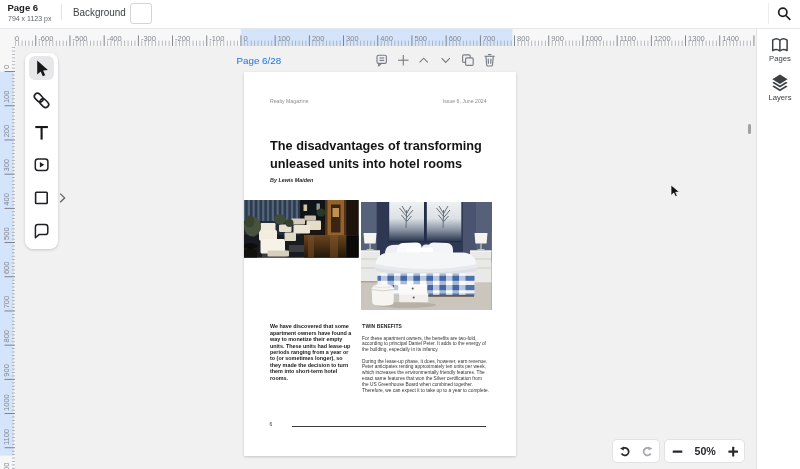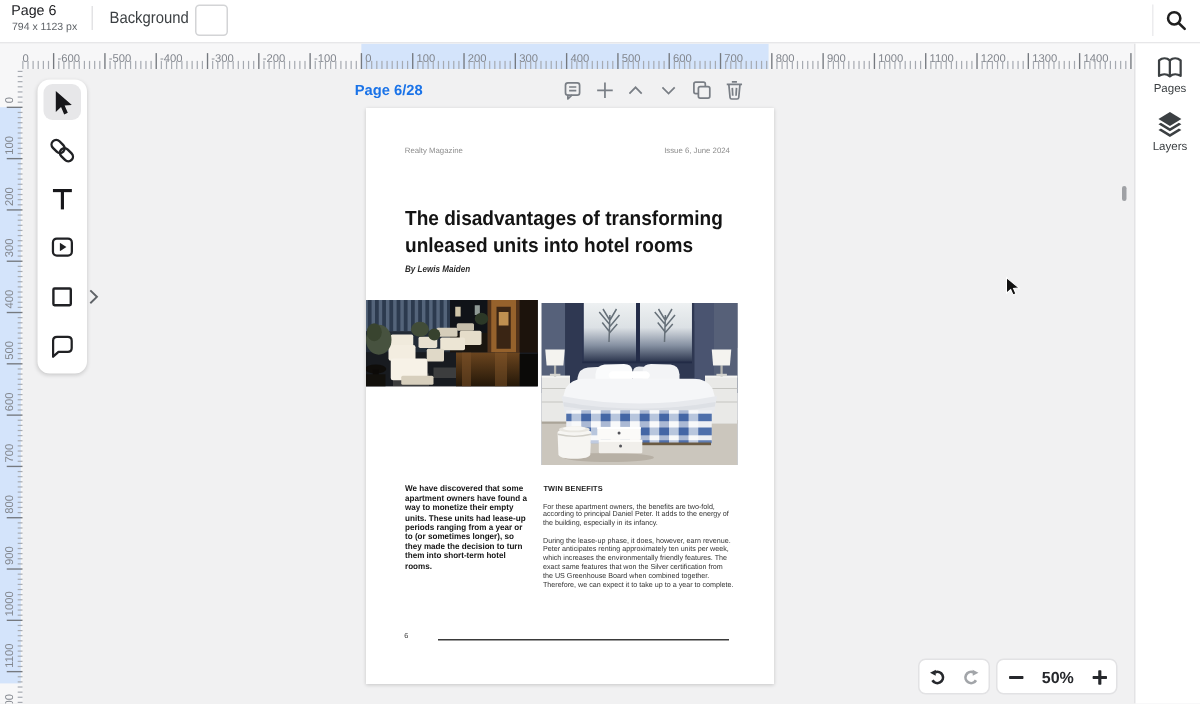--- a/index.html
+++ b/index.html
@@ -397,21 +397,21 @@
 <rect x="11.8" y="67.73" width="3.2" height="0.8" fill="#a6aab1"></rect>
 <rect x="11.8" y="64.31" width="3.2" height="0.8" fill="#a6aab1"></rect>
 <rect x="11.8" y="60.89" width="3.2" height="0.8" fill="#a6aab1"></rect>
 <rect x="11.8" y="57.47" width="3.2" height="0.8" fill="#a6aab1"></rect>
 <rect x="11.8" y="54.05" width="3.2" height="0.8" fill="#a6aab1"></rect>
 <rect x="11.8" y="50.63" width="3.2" height="0.8" fill="#a6aab1"></rect>
 <rect x="11.8" y="47.21" width="3.2" height="0.8" fill="#a6aab1"></rect>
 </svg>
 
 <div class="abs" style="left:0;top:0;width:800px;height:29px;background:#fff;border-bottom:1px solid #e7e7e9"></div>
-<div class="abs" style="left:7.5px;top:2px;font-size:9.5px;font-weight:normal;color:#202124">Page 6</div>
+<div class="abs" style="left:7.5px;top:2px;font-size:9.5px;font-weight:bold;color:#202124">Page 6</div>
 <div class="abs" style="left:8px;top:15px;font-size:7px;color:#5f6368">794 x 1123 px</div>
 <div class="abs" style="left:61px;top:4px;width:1px;height:16px;background:#e3e3e5"></div>
 <div class="abs" style="left:72.5px;top:6px;font-size:11px;color:#3c4043;transform:scaleX(0.9);transform-origin:left top">Background</div>
 <div class="abs" style="left:130px;top:3px;width:22px;height:20.5px;background:#fff;border:1px solid #d3d4d6;border-radius:3px"></div>
 <div class="abs" style="left:767.5px;top:3px;width:1px;height:21px;background:#ececee"></div>
 <svg class="abs" style="left:774px;top:3px" width="20" height="20">
   <circle cx="8.8" cy="9.2" r="4.1" fill="none" stroke="#1f1f1f" stroke-width="1.7"></circle>
   <line x1="11.9" y1="12.5" x2="15.8" y2="16.3" stroke="#1f1f1f" stroke-width="1.7" stroke-linecap="round"></line>
 </svg>
 
@@ -421,21 +421,21 @@
   <line x1="8.9" y1="3.2" x2="8.9" y2="13.9" stroke="#3c4043" stroke-width="1.5"></line>
 </svg>
 <div class="abs" style="left:758px;top:54px;width:44px;text-align:center;font-size:7.7px;color:#3c4043">Pages</div>
 <svg class="abs" style="left:771px;top:74px" width="19" height="19">
   <path d="M8.95 0.6 L16.6 5.3 L8.95 10.0 L1.3 5.3 Z" fill="#3c4043"></path>
   <path d="M2.95 7.8 L8.95 11.5 L14.95 7.8 L16.6 8.8 L8.95 13.5 L1.3 8.8 Z" fill="#3c4043"></path>
   <path d="M2.95 11.6 L8.95 15.3 L14.95 11.6 L16.6 12.6 L8.95 17.3 L1.3 12.6 Z" fill="#3c4043"></path>
 </svg>
 <div class="abs" style="left:758px;top:93px;width:44px;text-align:center;font-size:7.7px;color:#3c4043">Layers</div>
 
-<div class="abs" style="left:236.5px;top:54.5px;font-size:9.8px;font-weight:bold;color:#1a73e8">Page 6/28</div>
+<div class="abs" style="left:236.5px;top:54.5px;font-size:9.8px;font-weight:normal;color:#1a73e8">Page 6/28</div>
 <svg class="abs" style="left:374px;top:52.5px" width="124" height="15">
   <g stroke="#797e85" stroke-width="1.15" fill="none">
 
     <rect x="3.0" y="2.2" width="9.4" height="8.2" rx="1.6"></rect>
     <path d="M4.6 10.2 L4.6 13.0 L7.4 10.3" stroke-linejoin="round"></path>
     <line x1="5.4" y1="5.0" x2="10.2" y2="5.0"></line>
     <line x1="5.4" y1="7.4" x2="10.2" y2="7.4"></line>
 
     <line x1="29.3" y1="2.0" x2="29.3" y2="12.4"></line>
     <line x1="24.1" y1="7.2" x2="34.5" y2="7.2"></line>

